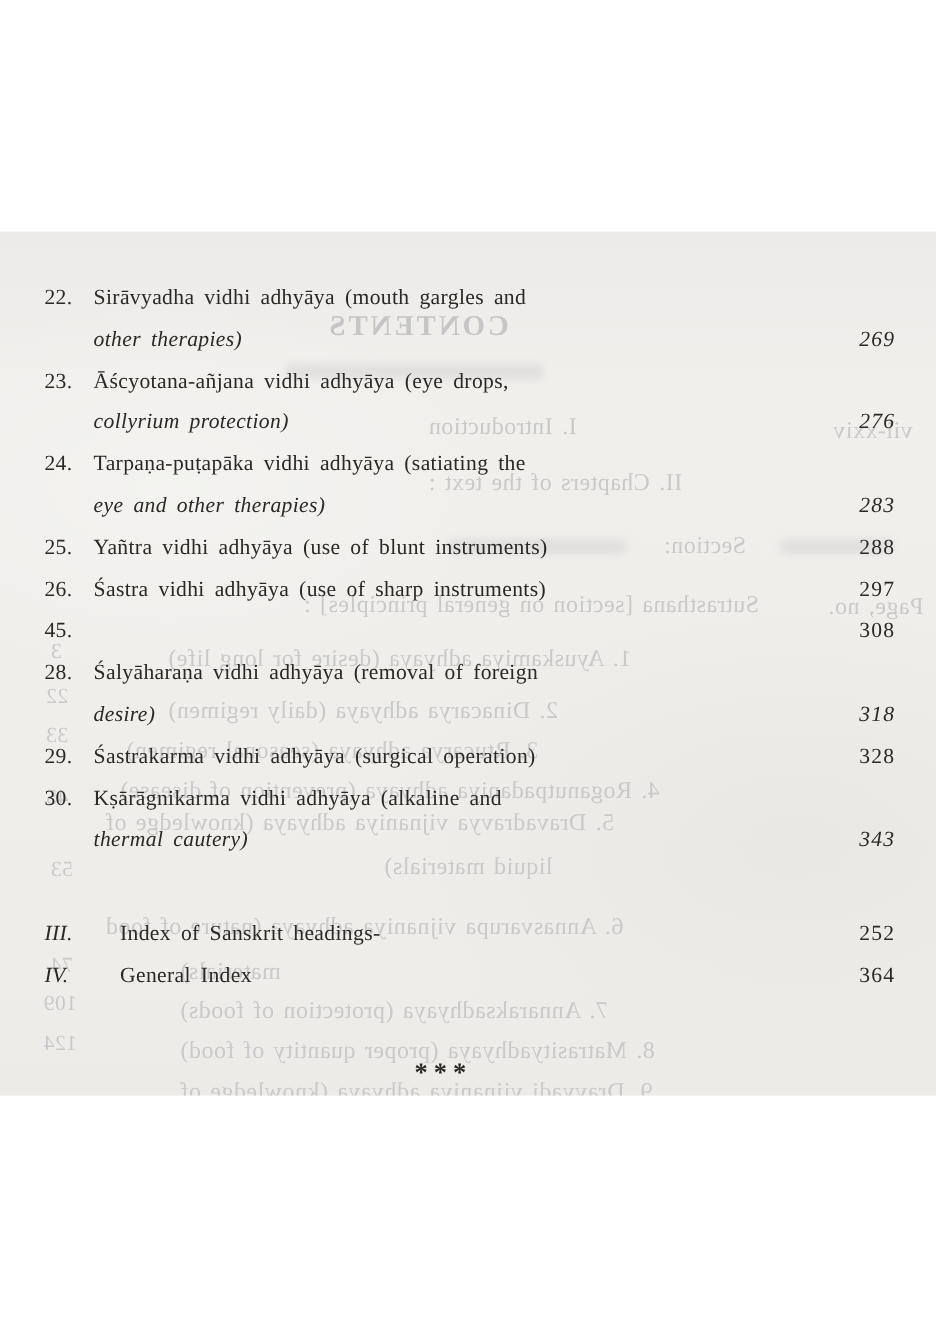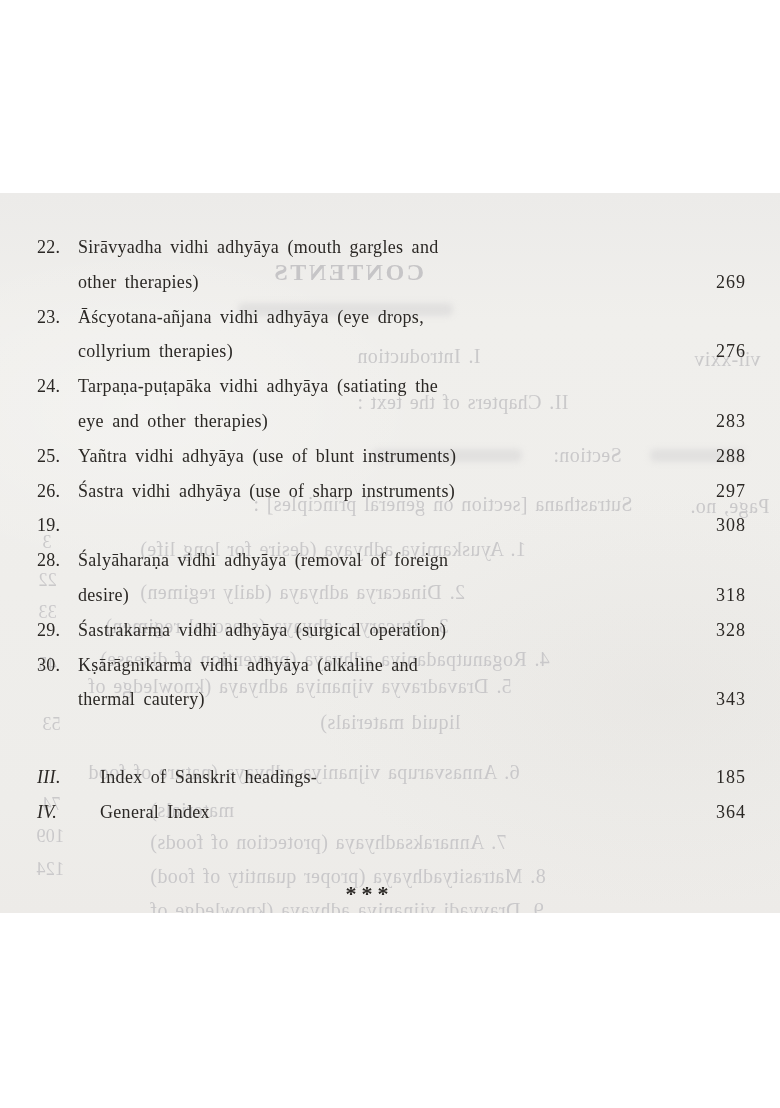--- a/index.html
+++ b/index.html
@@ -29,21 +29,21 @@
   .toc{position:relative;z-index:2;}
   .trow{
     display:flex;align-items:flex-start;
     height:34.8px;line-height:33px;
     font-size:18px;letter-spacing:.3px;word-spacing:3.5px;
     white-space:nowrap;
   }
   .num{flex:none;width:41px;}
   .num.roman{width:63px;font-style:italic;}
   .ttl{flex:none;}
-  .cont{padding-left:41px;}
+  .cont{padding-left:41px;font-style:italic;}
   .pg{margin-left:auto;text-align:right;letter-spacing:1px;}
   .gap1{height:43px;}
   .gap2{height:48px;}
   .endmark{
     height:34px;line-height:30px;text-align:center;
     font-size:22px;font-weight:bold;letter-spacing:5px;
     transform:translateX(-22px);
   }
   
   .bleed{position:absolute;inset:0;z-index:1;pointer-events:none;}
@@ -110,21 +110,21 @@
     <div class="trow cont">
       <span class="ttl">other therapies)</span>
       <span class="pg">269</span>
     </div>
 
     <div class="trow">
       <span class="num">23.</span>
       <span class="ttl">Āścyotana-añjana vidhi adhyāya (eye drops,</span>
     </div>
     <div class="trow cont">
-      <span class="ttl">collyrium therapies)</span>
+      <span class="ttl">collyrium protection)</span>
       <span class="pg">276</span>
     </div>
 
     <div class="trow">
       <span class="num">24.</span>
       <span class="ttl">Tarpaṇa-puṭapāka vidhi adhyāya (satiating the</span>
     </div>
     <div class="trow cont">
       <span class="ttl">eye and other therapies)</span>
       <span class="pg">283</span>
@@ -136,21 +136,21 @@
       <span class="pg">288</span>
     </div>
 
     <div class="trow">
       <span class="num">26.</span>
       <span class="ttl">Śastra vidhi adhyāya (use of sharp instruments)</span>
       <span class="pg">297</span>
     </div>
 
     <div class="trow">
-      <span class="num">19.</span>
+      <span class="num">45.</span>
       <span class="pg">308</span>
     </div>
 
     <div class="trow">
       <span class="num">28.</span>
       <span class="ttl">Śalyāharaṇa vidhi adhyāya (removal of foreign</span>
     </div>
     <div class="trow cont">
       <span class="ttl">desire)</span>
       <span class="pg">318</span>
@@ -169,21 +169,21 @@
     <div class="trow cont">
       <span class="ttl">thermal cautery)</span>
       <span class="pg">343</span>
     </div>
 
     <div class="gap1"></div>
 
     <div class="trow">
       <span class="num roman">III.</span>
       <span class="ttl">Index of Sanskrit headings-</span>
-      <span class="pg">185</span>
+      <span class="pg">252</span>
     </div>
     <div class="trow">
       <span class="num roman">IV.</span>
       <span class="ttl">General Index</span>
       <span class="pg">364</span>
     </div>
 
     <div class="gap2"></div>
 
     <div class="endmark">***</div>

